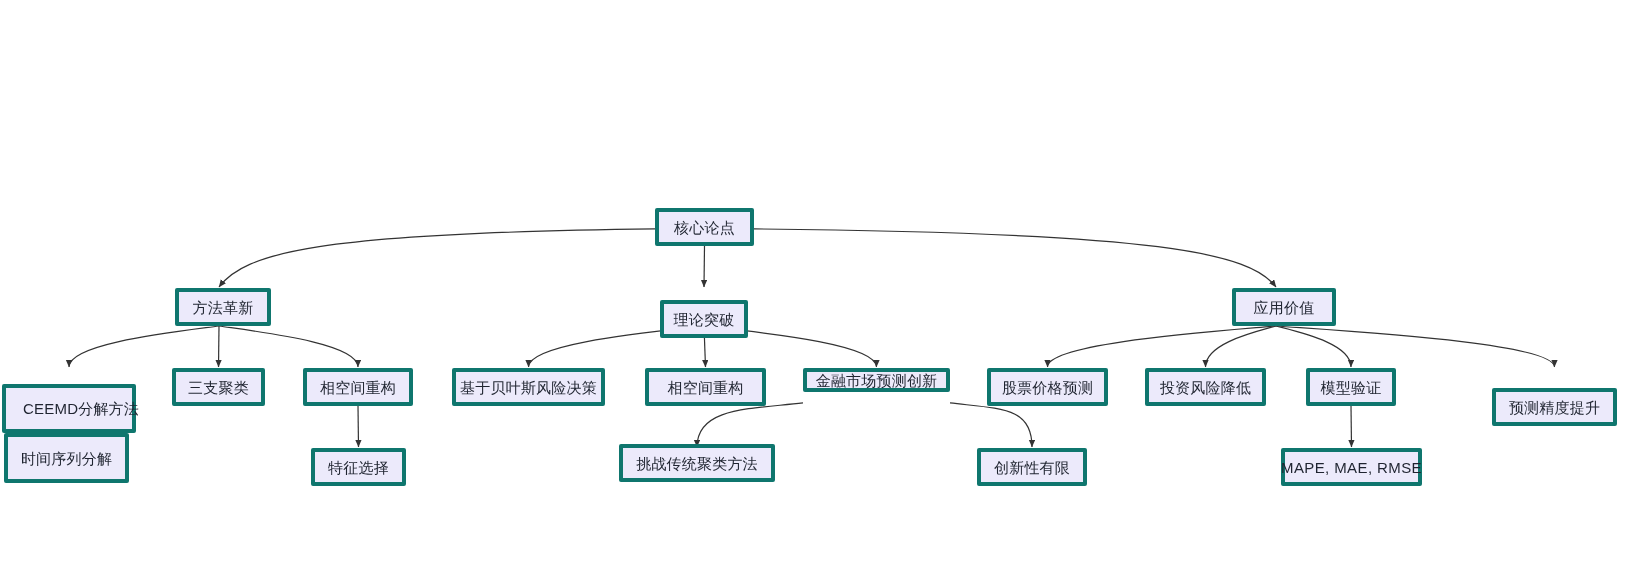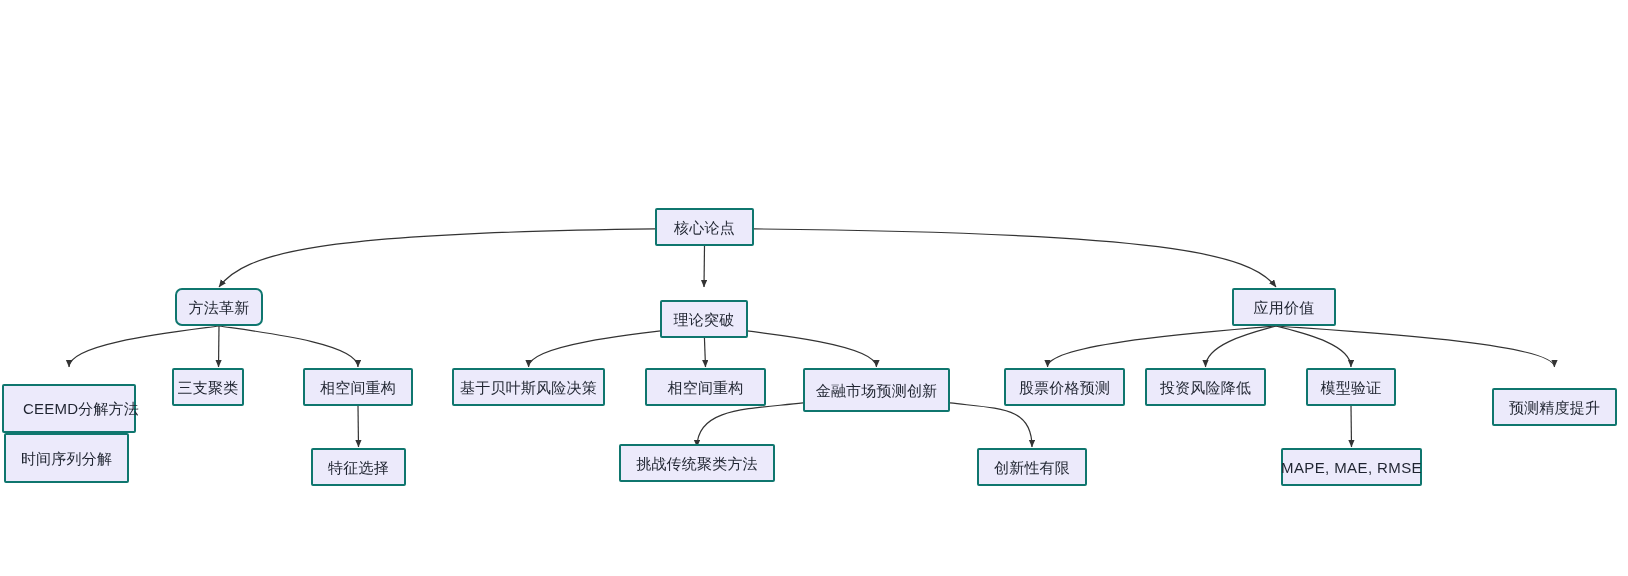--- a/index.html
+++ b/index.html
@@ -22,21 +22,21 @@
     left: 0;
     top: 0;
     width: 1628px;
     height: 576px;
     pointer-events: none;
   }
   .node {
     position: absolute;
     box-sizing: border-box;
     background: #ECEAFB;
-    border: 2px solid #0f766e;
+    border: 4px solid #0f766e;
     border-radius: 2px;
     display: flex;
     align-items: center;
     justify-content: center;
     color: #1f2430;
     font-size: 15px;
     line-height: 1;
     white-space: nowrap;
     letter-spacing: 0.2px;
   }
@@ -75,48 +75,48 @@
         <path d="M358,406 L358.5,447" marker-end="url(#arrowhead)"></path>
         <path d="M803,402.96 C751,408.96 697,407 697,447" marker-end="url(#arrowhead)"></path>
         <path d="M950,402.96 C1002,408.96 1032,407 1032,447" marker-end="url(#arrowhead)"></path>
         <path d="M1351,406 L1351.5,447" marker-end="url(#arrowhead)"></path>
       </g>
   </svg>
   <div id="nodes">
       <div class="node" style="left: 655px; top: 208px; width: 99px; height: 38px;">
         <span class="node-label">核心论点</span>
       </div>
-      <div class="node" style="left: 175px; top: 288px; width: 88px; height: 38px; border-radius: 7px;">
+      <div class="node" style="left: 175px; top: 288px; width: 96px; height: 38px;">
         <span class="node-label">方法革新</span>
       </div>
       <div class="node" style="left: 660px; top: 300px; width: 88px; height: 38px;">
         <span class="node-label">理论突破</span>
       </div>
       <div class="node" style="left: 1232px; top: 288px; width: 104px; height: 38px;">
         <span class="node-label">应用价值</span>
       </div>
       <div class="node" style="left: 2px; top: 384px; width: 134px; height: 49px; padding-left: 24px;">
         <span class="node-label">CEEMD分解方法</span>
       </div>
-      <div class="node" style="left: 172px; top: 368px; width: 72px; height: 38px;">
+      <div class="node" style="left: 172px; top: 368px; width: 93px; height: 38px;">
         <span class="node-label">三支聚类</span>
       </div>
       <div class="node" style="left: 303px; top: 368px; width: 110px; height: 38px;">
         <span class="node-label">相空间重构</span>
       </div>
       <div class="node" style="left: 452px; top: 368px; width: 153px; height: 38px;">
         <span class="node-label">基于贝叶斯风险决策</span>
       </div>
       <div class="node" style="left: 645px; top: 368px; width: 121px; height: 38px;">
         <span class="node-label">相空间重构</span>
       </div>
-      <div class="node" style="left: 803px; top: 368px; width: 147px; height: 44px;">
+      <div class="node" style="left: 803px; top: 368px; width: 147px; height: 24px;">
         <span class="node-label">金融市场预测创新</span>
       </div>
-      <div class="node" style="left: 987px; top: 368px; width: 121px; height: 38px; margin-left: 17px;">
+      <div class="node" style="left: 987px; top: 368px; width: 121px; height: 38px;">
         <span class="node-label">股票价格预测</span>
       </div>
       <div class="node" style="left: 1145px; top: 368px; width: 121px; height: 38px; text-align: center;">
         <span class="node-label">投资风险降低</span>
       </div>
       <div class="node" style="left: 1306px; top: 368px; width: 90px; height: 38px;">
         <span class="node-label">模型验证</span>
       </div>
       <div class="node" style="left: 1492px; top: 368px; width: 125px; height: 38px; margin-top: 20px;">
         <span class="node-label">预测精度提升</span>

